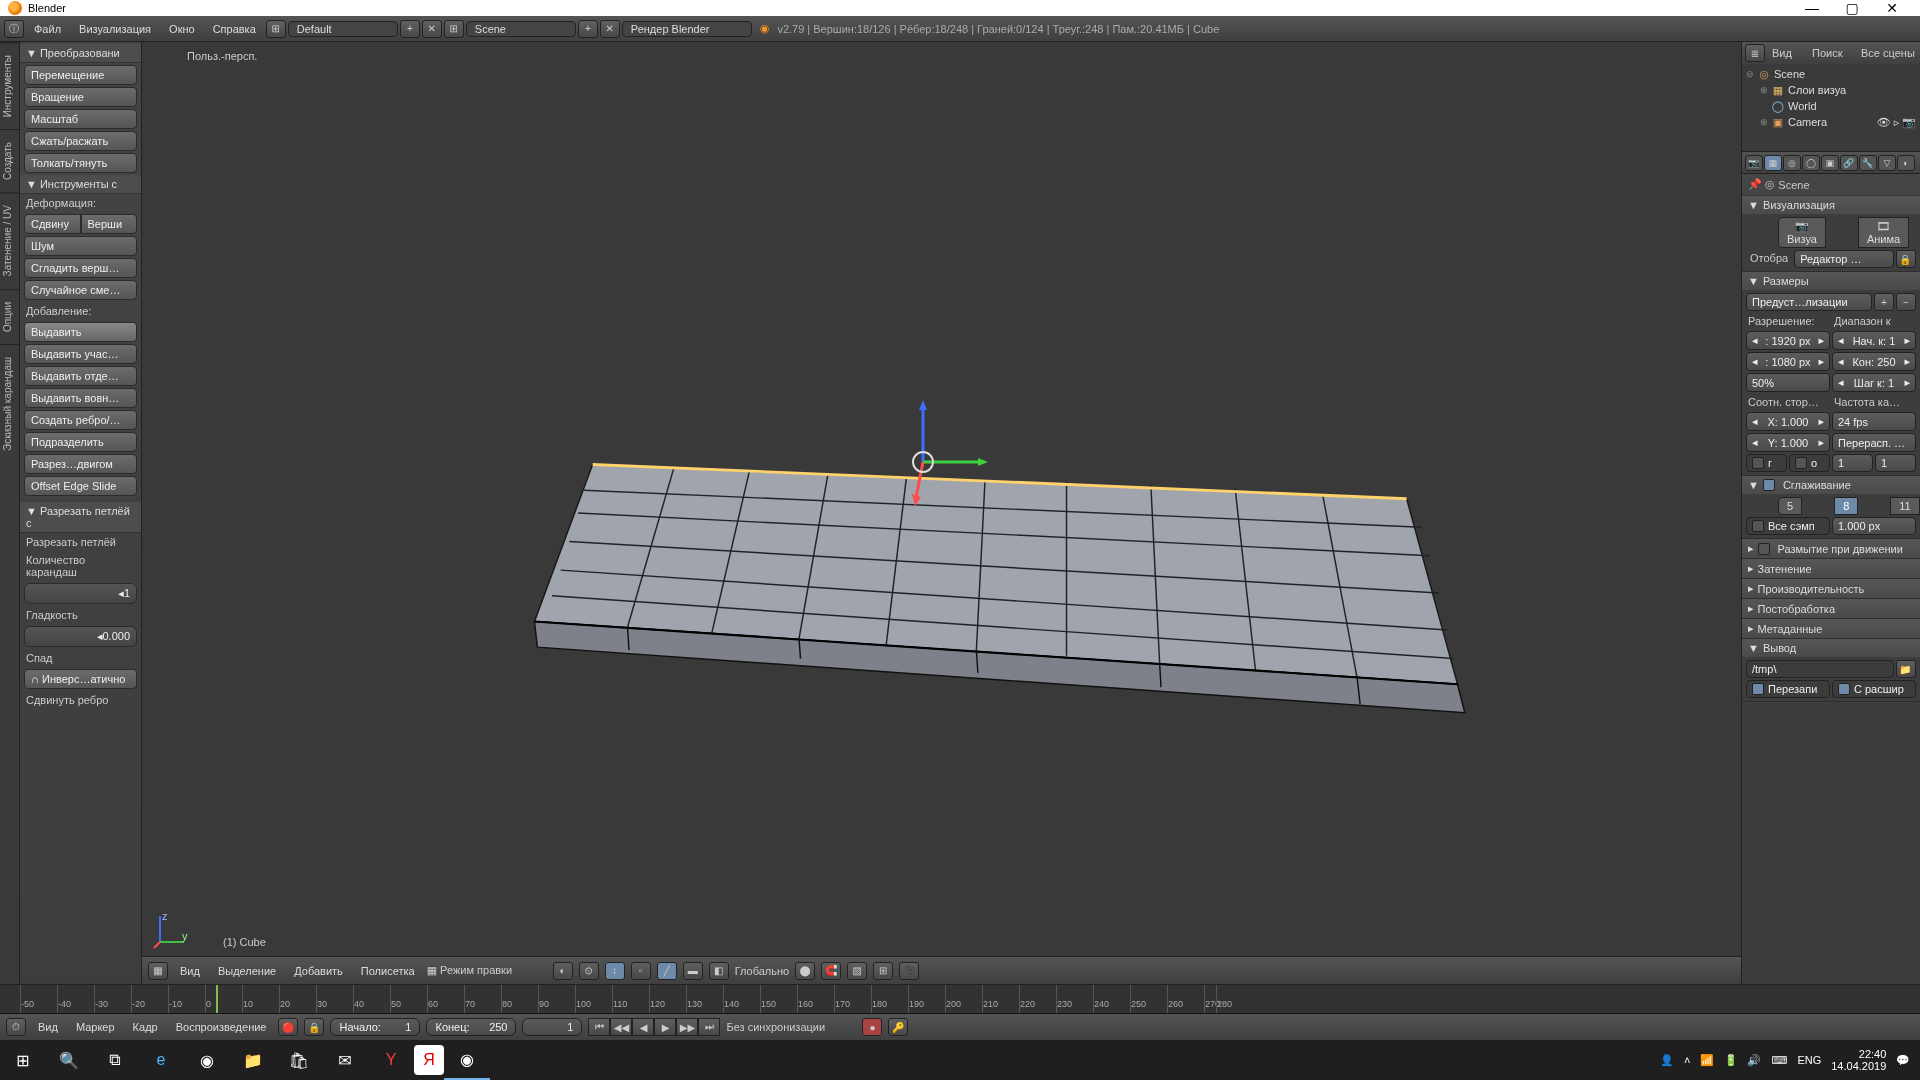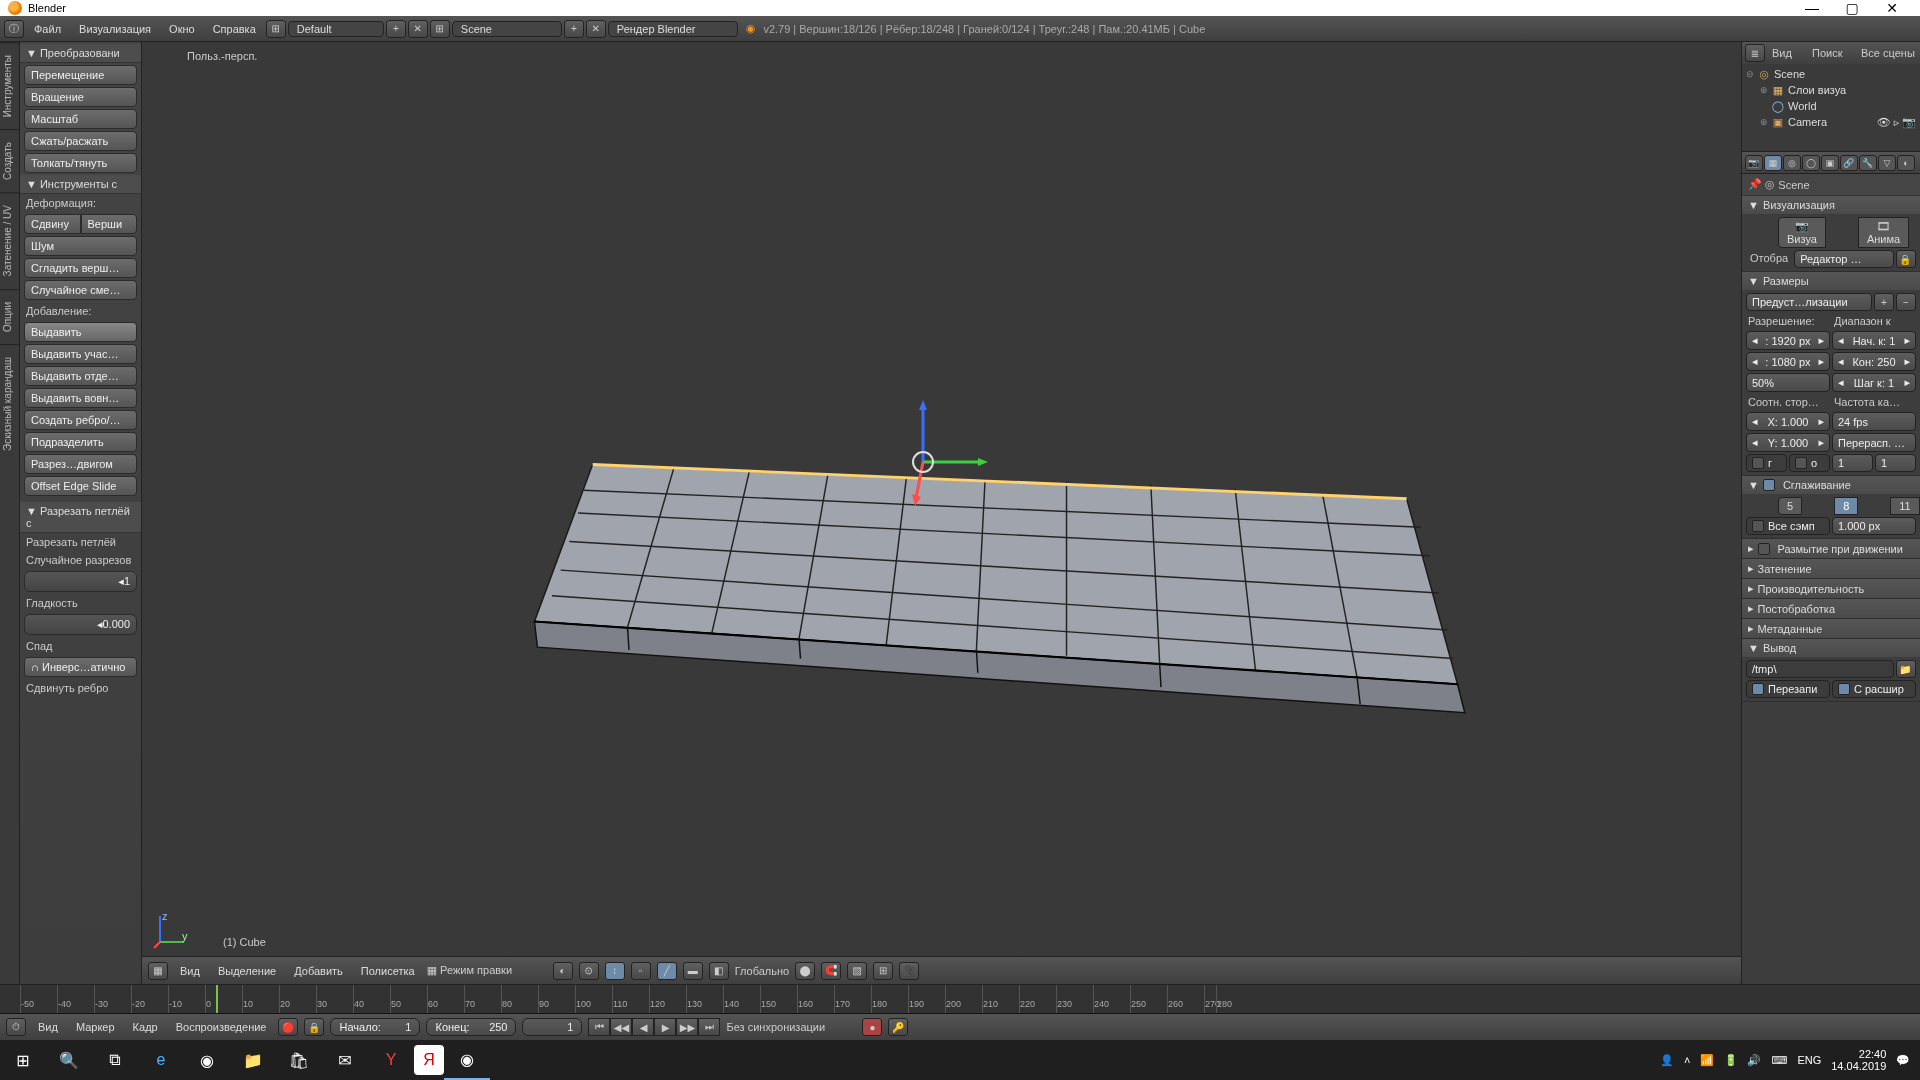--- a/index.html
+++ b/index.html
@@ -82,21 +82,21 @@
   <div class="winbtn">✕</div>
 </div>
 
 <div class="topbar">
   <div class="iconbtn">ⓘ</div>
   <div class="menuitem">Файл</div>
   <div class="menuitem">Визуализация</div>
   <div class="menuitem">Окно</div>
   <div class="menuitem">Справка</div>
   <div class="iconbtn">⊞</div>
-  <div class="seg" style="width:96px">
+  <div class="seg" style="width:110px">
       <span>Default</span>
     </div>
   <div class="iconbtn">+</div>
   <div class="iconbtn">✕</div>
   <div class="iconbtn">⊞</div>
   <div class="seg" style="width:110px">
       <span>Scene</span>
     </div>
   <div class="iconbtn">+</div>
   <div class="iconbtn">✕</div>
@@ -140,21 +140,21 @@
     <div class="lp-btn">Выдавить учас…</div>
     <div class="lp-btn">Выдавить отде…</div>
     <div class="lp-btn">Выдавить вовн…</div>
     <div class="lp-btn">Создать ребро/…</div>
     <div class="lp-btn">Подразделить</div>
     <div class="lp-btn">Разрез…двигом</div>
     <div class="lp-btn">Offset Edge Slide</div>
 
     <div class="lp-header" style="margin-top:6px">▼ <span>Разрезать петлёй с</span></div>
     <div class="lp-label">Разрезать петлёй</div>
-    <div class="lp-label">Случайное разрезов</div>
+    <div class="lp-label">Количество карандаш</div>
     <div class="lp-slider"><span>◂</span><span class="val">1</span></div>
     <div class="lp-label">Гладкость</div>
     <div class="lp-slider"><span>◂</span><span class="val">0.000</span></div>
     <div class="lp-label">Спад</div>
     <div class="lp-btn">∩ <span>Инверс…атично</span></div>
     <div class="lp-label">Сдвинуть ребро</div>
   </div>
 
   <div class="viewport">
     <div class="vptext" style="top:8px; left:14px">Польз.-персп.</div>

